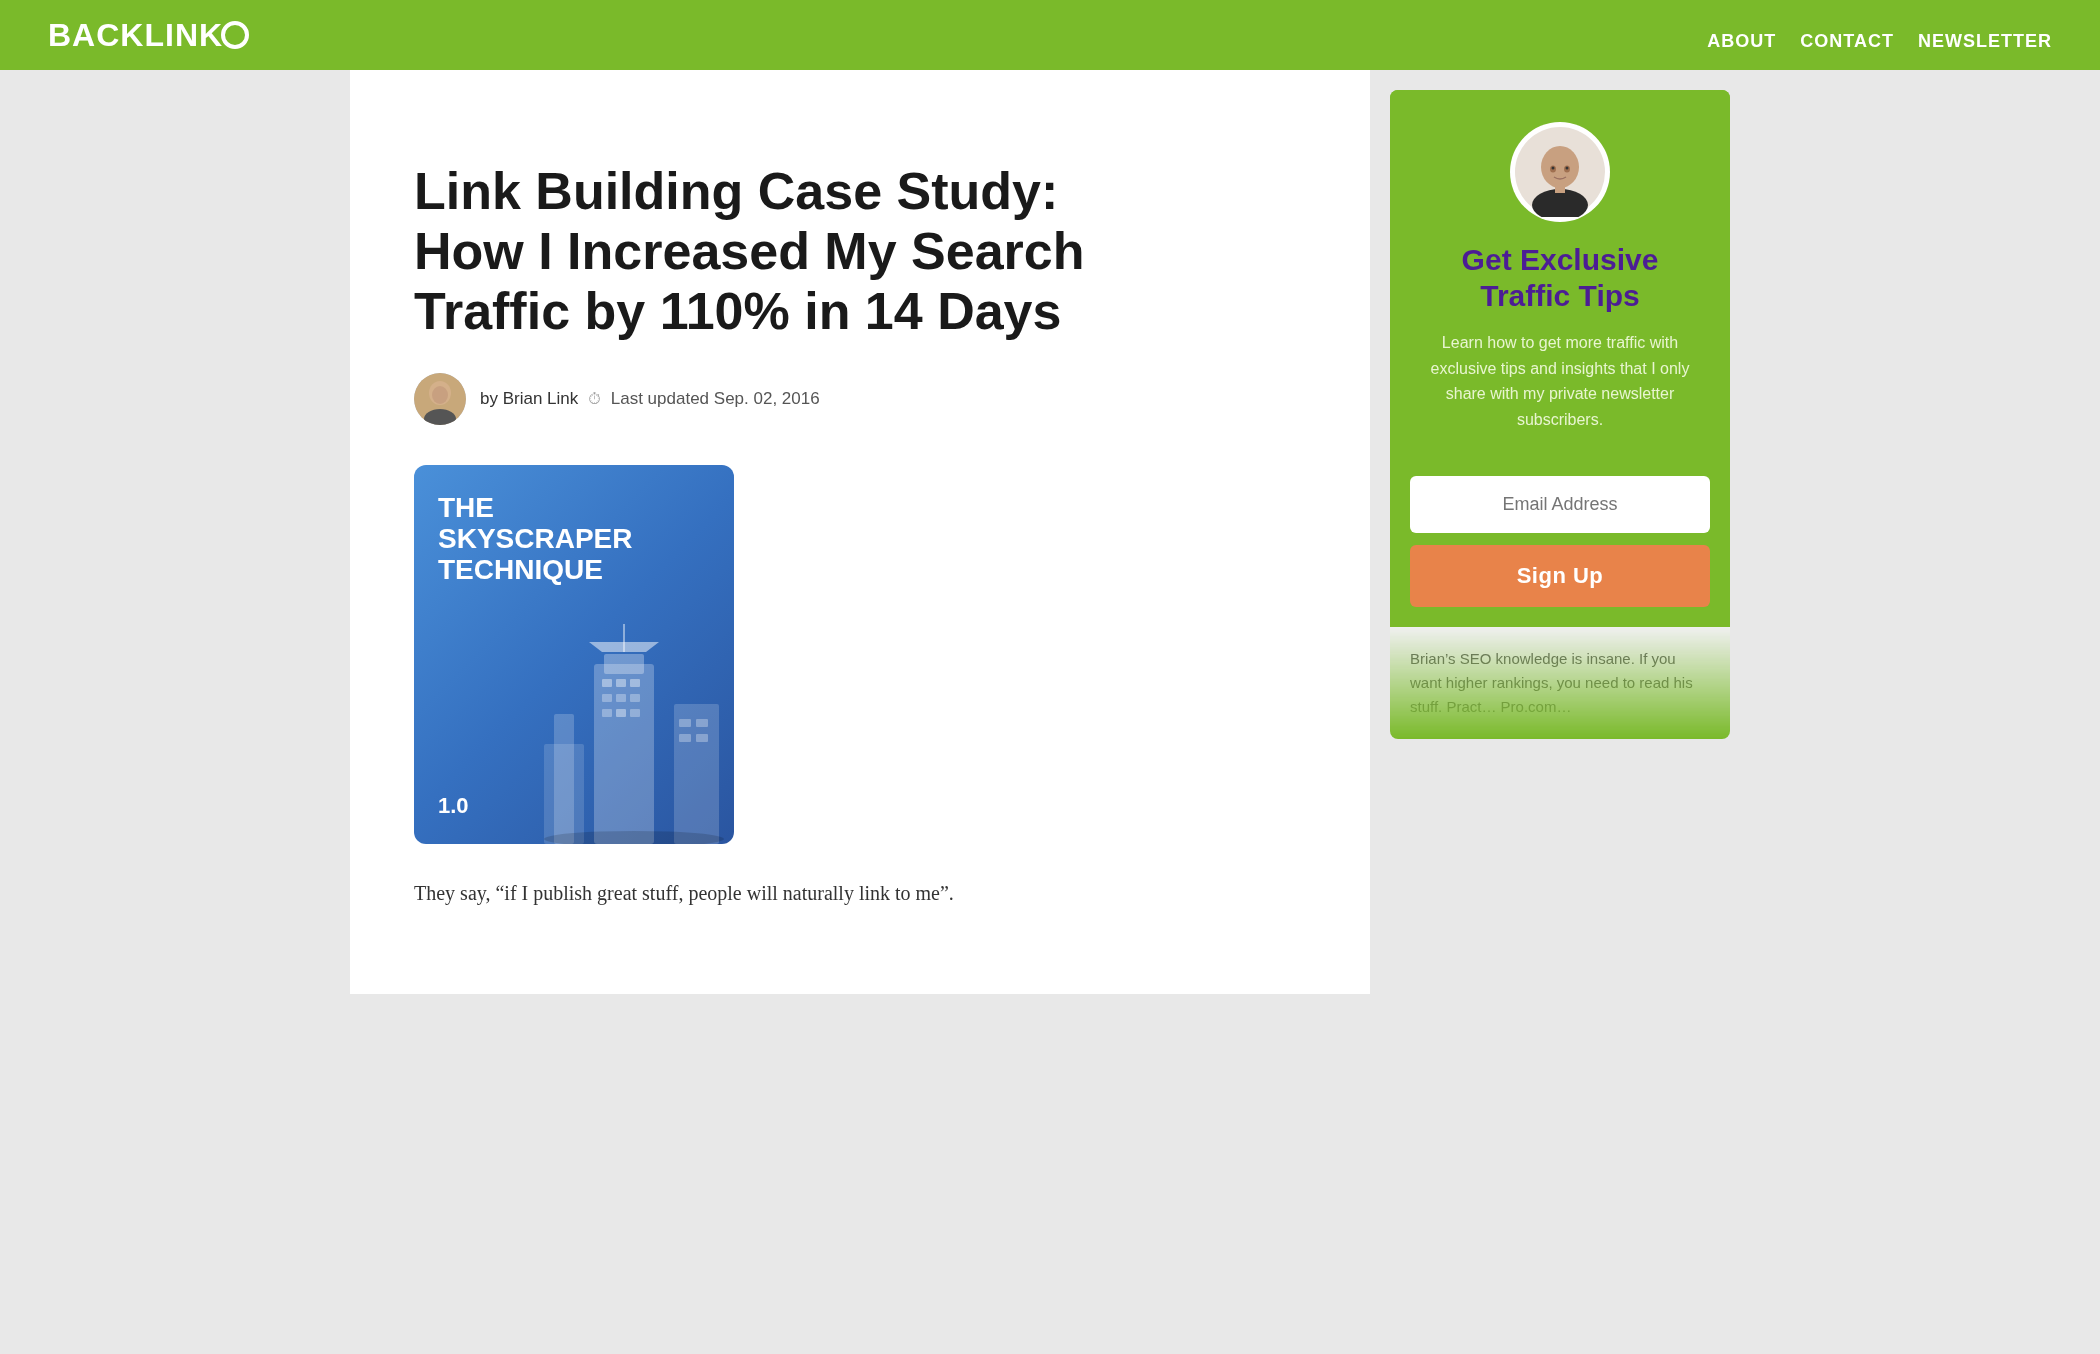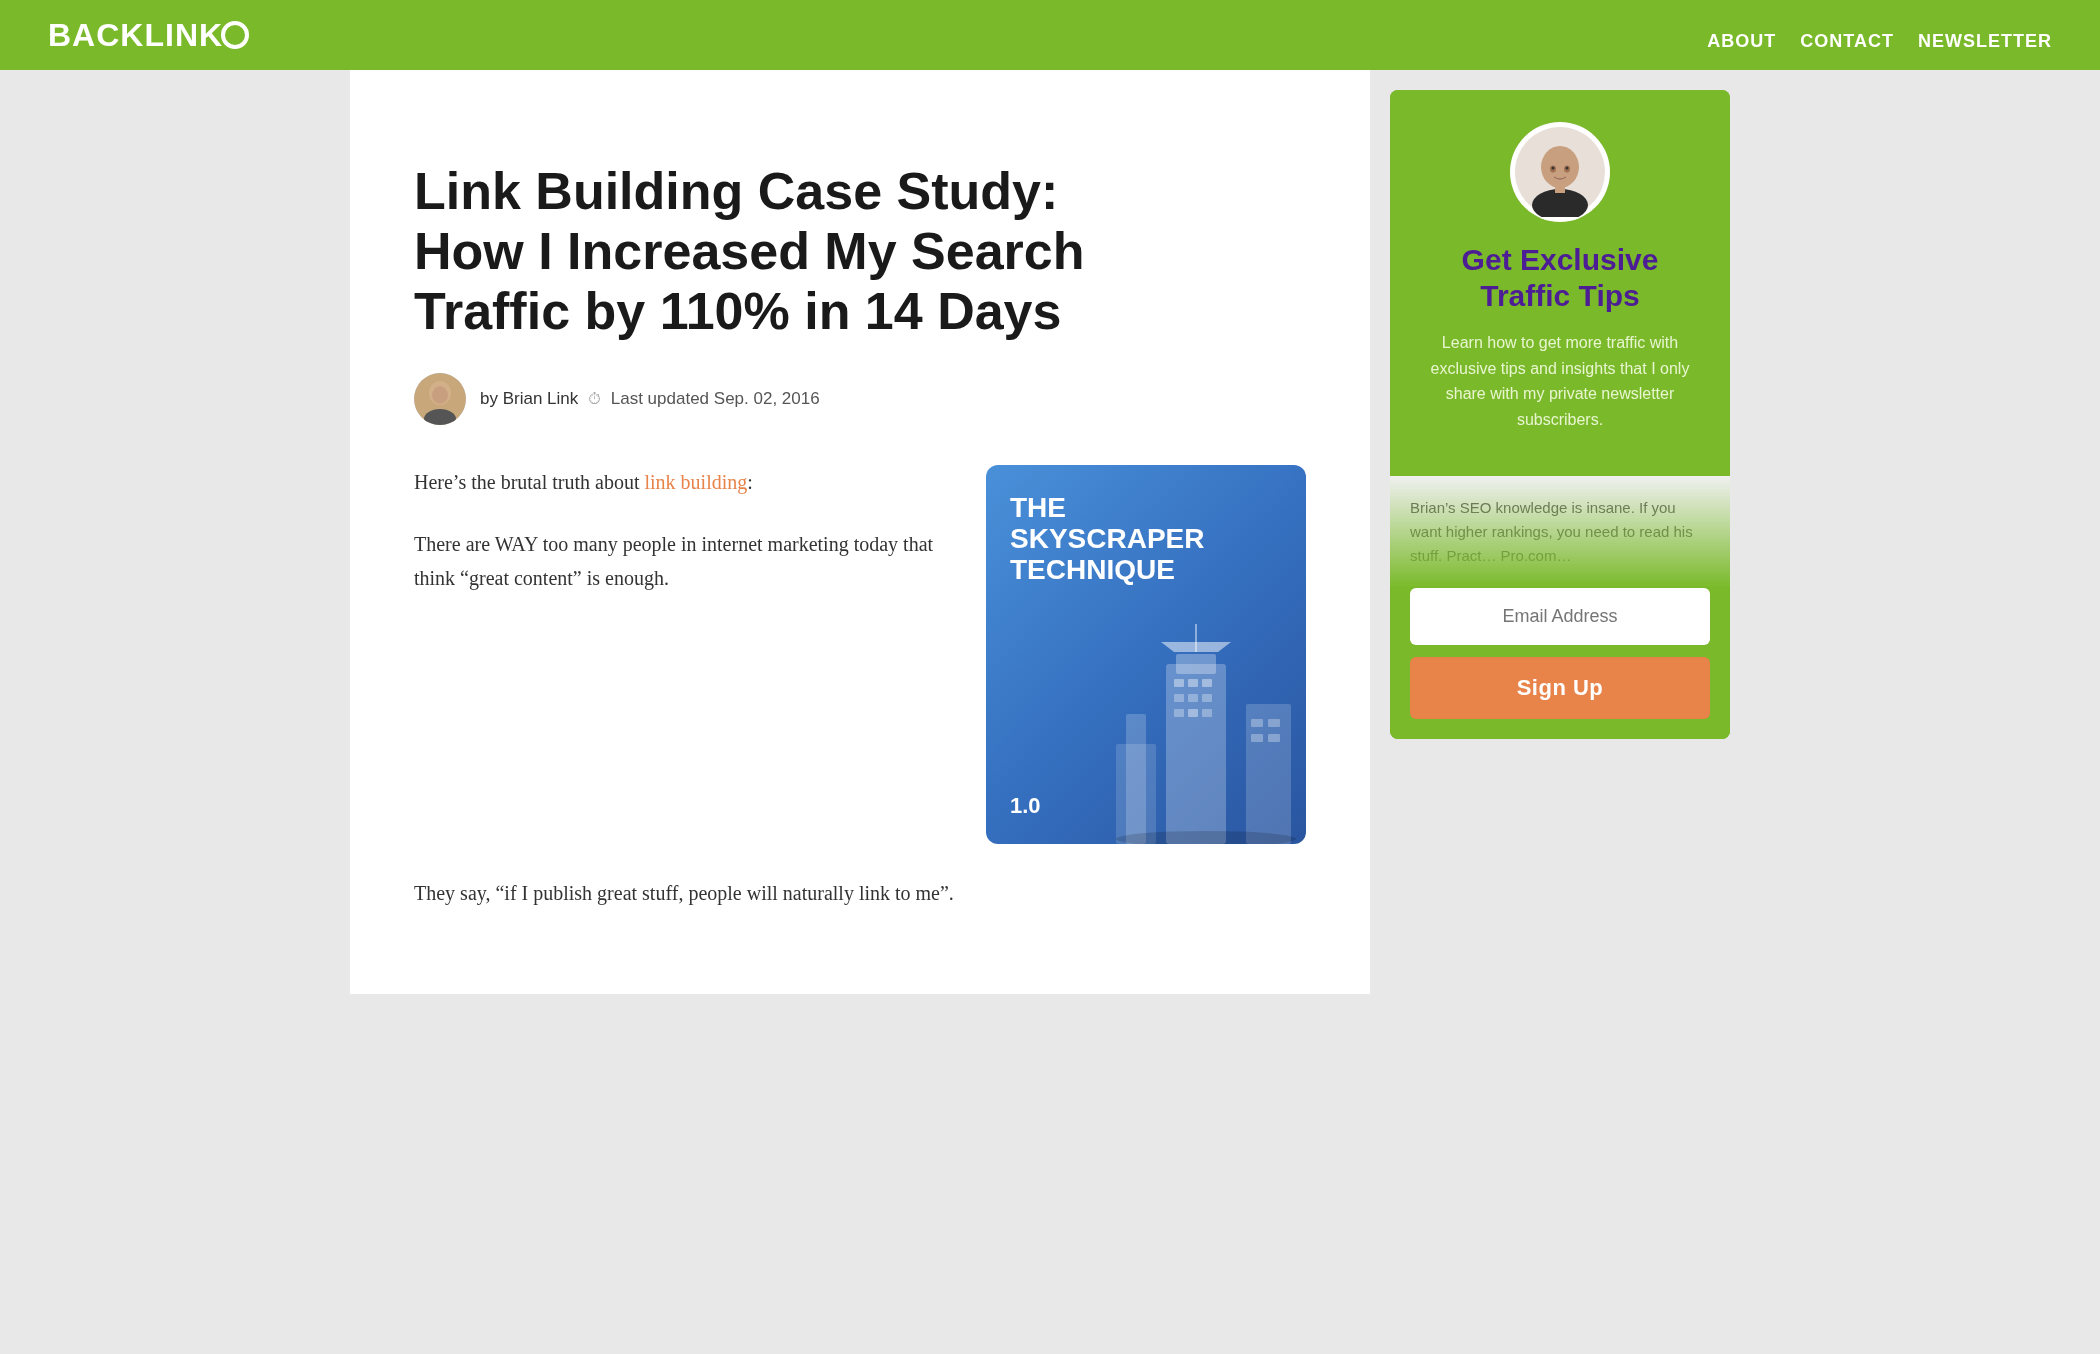--- a/index.html
+++ b/index.html
@@ -310,26 +310,20 @@
       </div>
       <div id="author-meta">
         <span id="author-name">by Brian Link</span>
         <span id="clock-icon">⏱</span>
         <span id="last-updated">Last updated Sep. 02, 2016</span>
       </div>
     </div>
 
     <div id="article-body">
       <div id="intro-row">
-        <div id="intro-text">
-          <p style="margin-bottom:28px;">
-            <span>Here’s the brutal truth about&nbsp;</span><a class="link-text">link building</a><span>:</span>
-          </p>
-          <p style="margin-bottom:28px;">There are WAY too many people in internet marketing today that think “great content” is enough.</p>
-        </div>
 
         <div id="skyscraper-image">
           <div class="img-title">
             <span>THE</span><br>
             <span>SKYSCRAPER</span><br>
             <span>TECHNIQUE</span>
           </div>
 
           <svg class="sky-buildings" viewBox="0 0 200 220">
 
@@ -397,23 +391,23 @@
             <path d="M39 50 Q45 54 51 50" stroke="#9a7060" stroke-width="1.5" fill="none"></path>
           </svg>
         </div>
 
         <h2 id="sidebar-heading">Get Exclusive Traffic Tips</h2>
         <p id="sidebar-desc">Learn how to get more traffic with exclusive tips and insights that I only share with my private newsletter subscribers.</p>
       </div>
 
       <div id="sidebar-arrow"></div>
 
-      <div id="sidebar-testimonial">Brian’s SEO knowledge is insane. If you want higher rankings, you need to read his stuff. Pract… Pro.com…</div>
-
       <div id="sidebar-form">
         <input id="email-input" type="email" placeholder="Email Address" style="">
         <button id="signup-btn">Sign Up</button>
       </div>
+
+      <div id="sidebar-testimonial">Brian’s SEO knowledge is insane. If you want higher rankings, you need to read his stuff. Pract… Pro.com…</div>
     </div>
 
   </aside>
 
 </div>
 
 </body></html>

